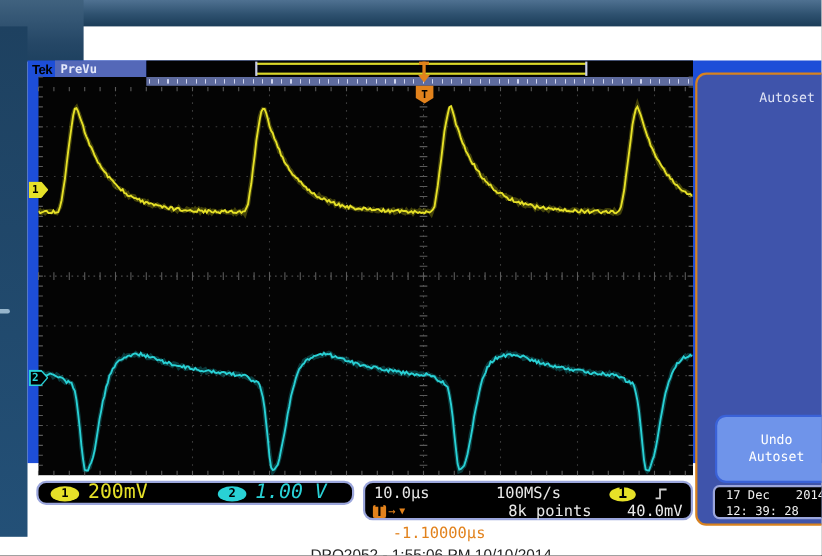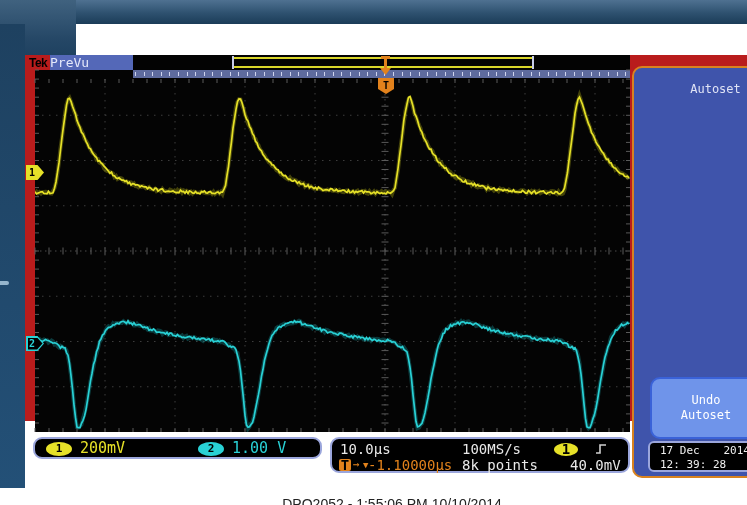--- a/index.html
+++ b/index.html
@@ -9,26 +9,26 @@
   
   .bg-top      { position:absolute; left:0; top:0; width:747px; height:24px;
                  background:linear-gradient(180deg,#4f7191 0%,#2e516f 55%,#1b3c58 100%); }
   .bg-topleft  { position:absolute; left:0; top:0; width:76px; height:56px;
                  background:linear-gradient(180deg,#40627f 0%,#254766 70%,#1e4160 100%); }
   .bg-left     { position:absolute; left:0; top:24px; width:25px; height:464px;
                  background:linear-gradient(180deg,#1e4160 0%,#235077 100%); }
   .bg-dash     { position:absolute; left:0; top:281px; width:9px; height:4px; background:#96b5cc; border-radius:0 2px 2px 0; }
 
   
-  #scope { position:absolute; left:25px; top:55px; width:722px; height:366px; background:#b91c1c; }
+  #scope { position:absolute; left:25px; top:55px; width:722px; height:366px; background:#1d4ed8; }
 
   .tek    { position:absolute; left:4px; top:1px; font-family:"Liberation Sans",sans-serif;
             font-weight:bold; font-size:12px; color:#000; letter-spacing:-0.5px; }
   .prevu  { position:absolute; left:25px; top:0; width:83px; height:15px; background:#5468b8;
-            color:#e4e8fa; font-size:13px; font-weight:normal; line-height:15px; }
+            color:#e4e8fa; font-size:11px; font-weight:bold; line-height:15px; padding-left:5px; }
   .recbar { position:absolute; left:108px; top:0; width:497px; height:15px; background:#030303; }
   .recwin { position:absolute; left:208px; top:2px; width:300px; height:11px;
             border-top:2px solid #d9d62a; border-bottom:2px solid #d9d62a; }
   .recbrk { position:absolute; top:1px; width:2px; height:13px; background:#c8cde8; }
   .ruler  { position:absolute; left:108px; top:15px; width:497px; height:8px; background:#5e6b9e; }
   .ruler::after { content:""; position:absolute; left:2px; right:2px; top:2px; height:4px;
             background:repeating-linear-gradient(90deg,#cfd4ee 0 1px,transparent 1px 8.6px); }
   .gratbg { position:absolute; left:10px; top:15px; width:595px; height:362px; background:#040404; }
   svg.overlay { position:absolute; left:0; top:0; pointer-events:none; }
 
@@ -53,21 +53,21 @@
   
   .robox { position:absolute; background:#000; border:2px solid #9ba6dc; }
   #ro-ch { left:8px; top:382px; width:289px; height:22px; border-radius:9px; }
   #ro-hz { left:305px; top:382px; width:300px; height:36px; border-radius:9px; }
   #ro-dt { left:623px; top:386px; width:112px; height:31px; border-radius:6px;
            padding:1px 8px 0 10px; font-size:11px; color:#f0f0f0; }
   .badge { position:absolute; border-radius:50%; color:#000; font-size:11px; font-weight:bold;
            text-align:center; }
   .b-yel { background:#e6e128; } .b-cyn { background:#29d1d5; }
   #ro-ch .badge { top:3px; width:26px; height:14px; line-height:14px; }
-  .ro-txt { position:absolute; top:0; line-height:18px; font-size:15px; }
+  .ro-txt { position:absolute; top:0; line-height:18px; font-size:18px; }
   .yel { color:#e6e128; } .cyn { color:#29d1d5; } .wht { color:#e8e8e8; } .org { color:#e2821c; }
   #ro-hz span { position:absolute; font-size:14px; }
   .r1 { top:2px; line-height:16px; } .r2 { top:18px; line-height:16px; }
   #trig-badge { top:4px; left:222px; width:24px; height:13px; line-height:13px; }
   #slope-icon { position:absolute; left:262px; top:3px; }
   #ticon { position:absolute; left:7px; top:20px; width:12px; height:12px; background:#e2821c;
            border-radius:2px; color:#000; font-size:9px; font-weight:bold; text-align:center; line-height:12px; }
   .dtrow1 { display:flex; justify-content:space-between; line-height:14px; }
   .dtrow2 { line-height:14px; }
 
@@ -135,34 +135,34 @@
       <div class="undo-btn">
         <div>Undo</div>
         <div>Autoset</div>
       </div>
     </div>
 
     <div class="robox" id="ro-ch">
       <div class="badge b-yel" style="left:11px;">1</div>
       <div class="ro-txt yel" style="left:45px;">200mV</div>
       <div class="badge b-cyn" style="left:163px;">2</div>
-      <div class="ro-txt cyn" style="left:197px;">1.00 V</div>
+      <div class="ro-txt cyn" style="left:197px;font-style:italic;">1.00 V</div>
     </div>
 
     <div class="robox" id="ro-hz">
       <span class="r1 wht" style="left:8px;">10.0μs</span>
-      <span class="r1 wht" style="left:130px;">100MS/s</span>
+      <span class="r1 wht" style="left:119px;">100MS/s</span>
       <span class="badge b-yel" id="trig-badge">1</span>
       <svg id="slope-icon" width="14" height="13">
         <path d="M2 11 H6 V3 H12" stroke="#d0d0d0" fill="none" stroke-width="1.6"></path>
       </svg>
       <span id="ticon">T</span>
       <span class="r2 org" style="left:21px; font-size:11px;">→</span>
       <span class="r2 org" style="left:31px; font-size:9px;">▼</span>
-      <span class="r2 org" style="left:36px;">-1.10000μs</span>
+      <span class="r2 org" style="left:25px;margin-top:20px;">-1.10000μs</span>
       <span class="r2 wht" style="left:130px;">8k points</span>
       <span class="r2 wht" style="left:238px;text-align:center;">40.0mV</span>
     </div>
 
     <div class="robox" id="ro-dt">
       <div class="dtrow1">
         <span>17 Dec</span>
         <span>2014</span>
       </div>
       <div class="dtrow2">12: 39: 28</div>

